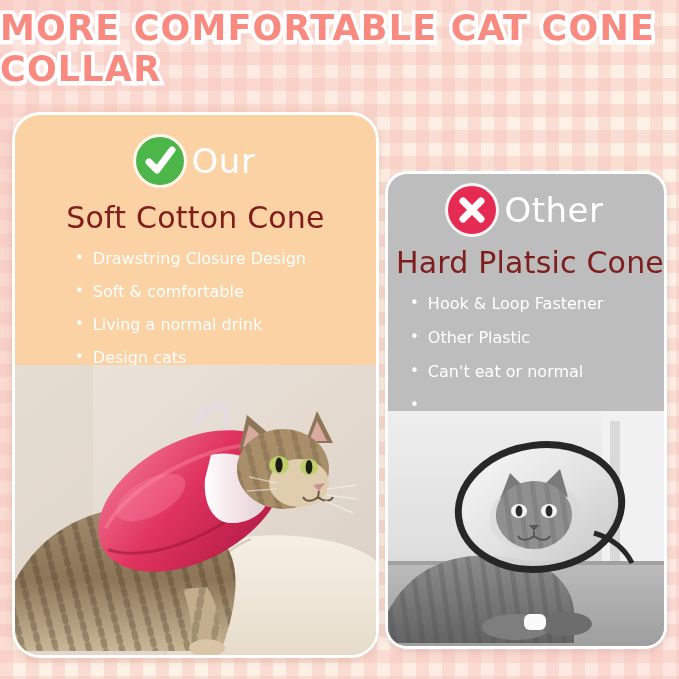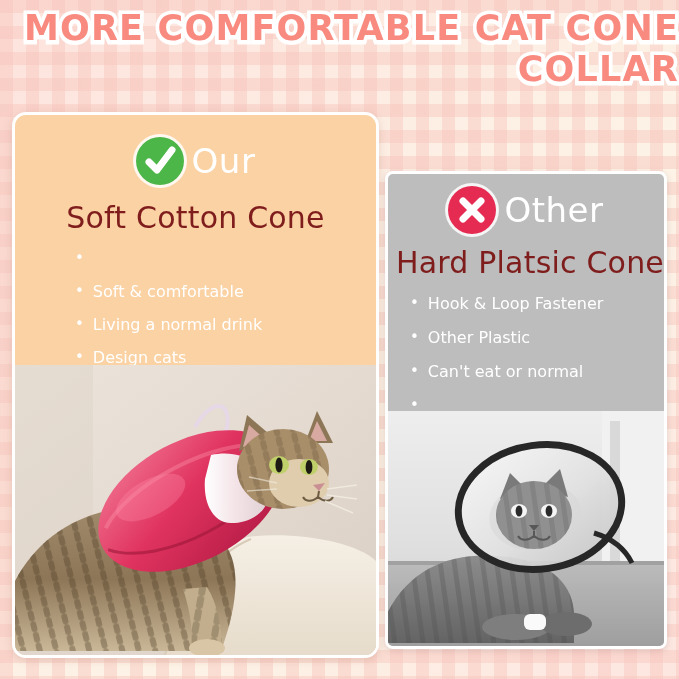--- a/index.html
+++ b/index.html
@@ -14,44 +14,44 @@
     background-image:
       linear-gradient(to right, rgba(247,197,188,.45) 0 13px, rgba(247,197,188,0) 13px 26px),
       linear-gradient(to bottom, rgba(247,197,188,.45) 0 13px, rgba(247,197,188,0) 13px 26px),
       linear-gradient(135deg,#fde3dd 0%,#fdeee4 38%,#fdf3e6 62%,#fde6e0 100%);
     background-size:26px 26px,26px 26px,100% 100%;
     background-blend-mode:normal,normal,normal;
   }
   
   #title{
     position:absolute;left:0;top:8px;width:679px;
-    text-align:right;
+    text-align:left;
     font-family:"DejaVu Sans", sans-serif;
     font-weight:bold;font-style:normal;
     font-size:35px;line-height:41px;
     letter-spacing:1.2px;
     color:#f98a80;
     -webkit-text-stroke:7px #ffffff;
     paint-order:stroke fill;
     text-transform:uppercase;
     text-shadow:0 0 0 #fff;
     filter:drop-shadow(0 1px 0 rgba(255,255,255,.9));
   }
   #title .ln{display:block;}
   
   .card{position:absolute;overflow:hidden;border:3px solid #ffffff;box-sizing:border-box;}
   #card-other{
     left:385px;top:171px;width:282px;height:478px;
-    border-radius:8px;background:#bdbdbd;
+    border-radius:22px;background:#bdbdbd;
     box-shadow:0 2px 6px rgba(150,120,120,.25);
     z-index:2;
   }
   #card-our{
     left:12px;top:112px;width:367px;height:546px;
-    border-radius:14px;background:#fbd2a4;
+    border-radius:28px;background:#fbd2a4;
     box-shadow:0 2px 8px rgba(180,140,120,.28);
     z-index:3;
   }
   
   .headrow{display:flex;align-items:center;justify-content:center;gap:8px;}
   .badge{width:48px;height:48px;border-radius:50%;position:relative;flex:0 0 auto;
          box-shadow:0 0 0 3px rgba(255,255,255,.85);}
   .badge.ok{background:#4cb648;}
   .badge.no{background:#e62b52;}
   .badge svg{position:absolute;left:0;top:0;width:48px;height:48px;}
@@ -205,20 +205,21 @@
         </svg>
       </span>
       <span class="headword">Our</span>
     </div>
 
     <div id="our-sub" class="subhead">Soft Cotton Cone</div>
 
     <ul id="our-bullets" class="blist">
       <li>
           <span class="dot">•</span>
+          <span>Drawstring Closure Design</span>
         </li>
       <li>
           <span class="dot">•</span>
           <span>Soft &amp; comfortable</span>
         </li>
       <li>
           <span class="dot">•</span>
           <span>Living a normal drink</span>
         </li>
       <li>

